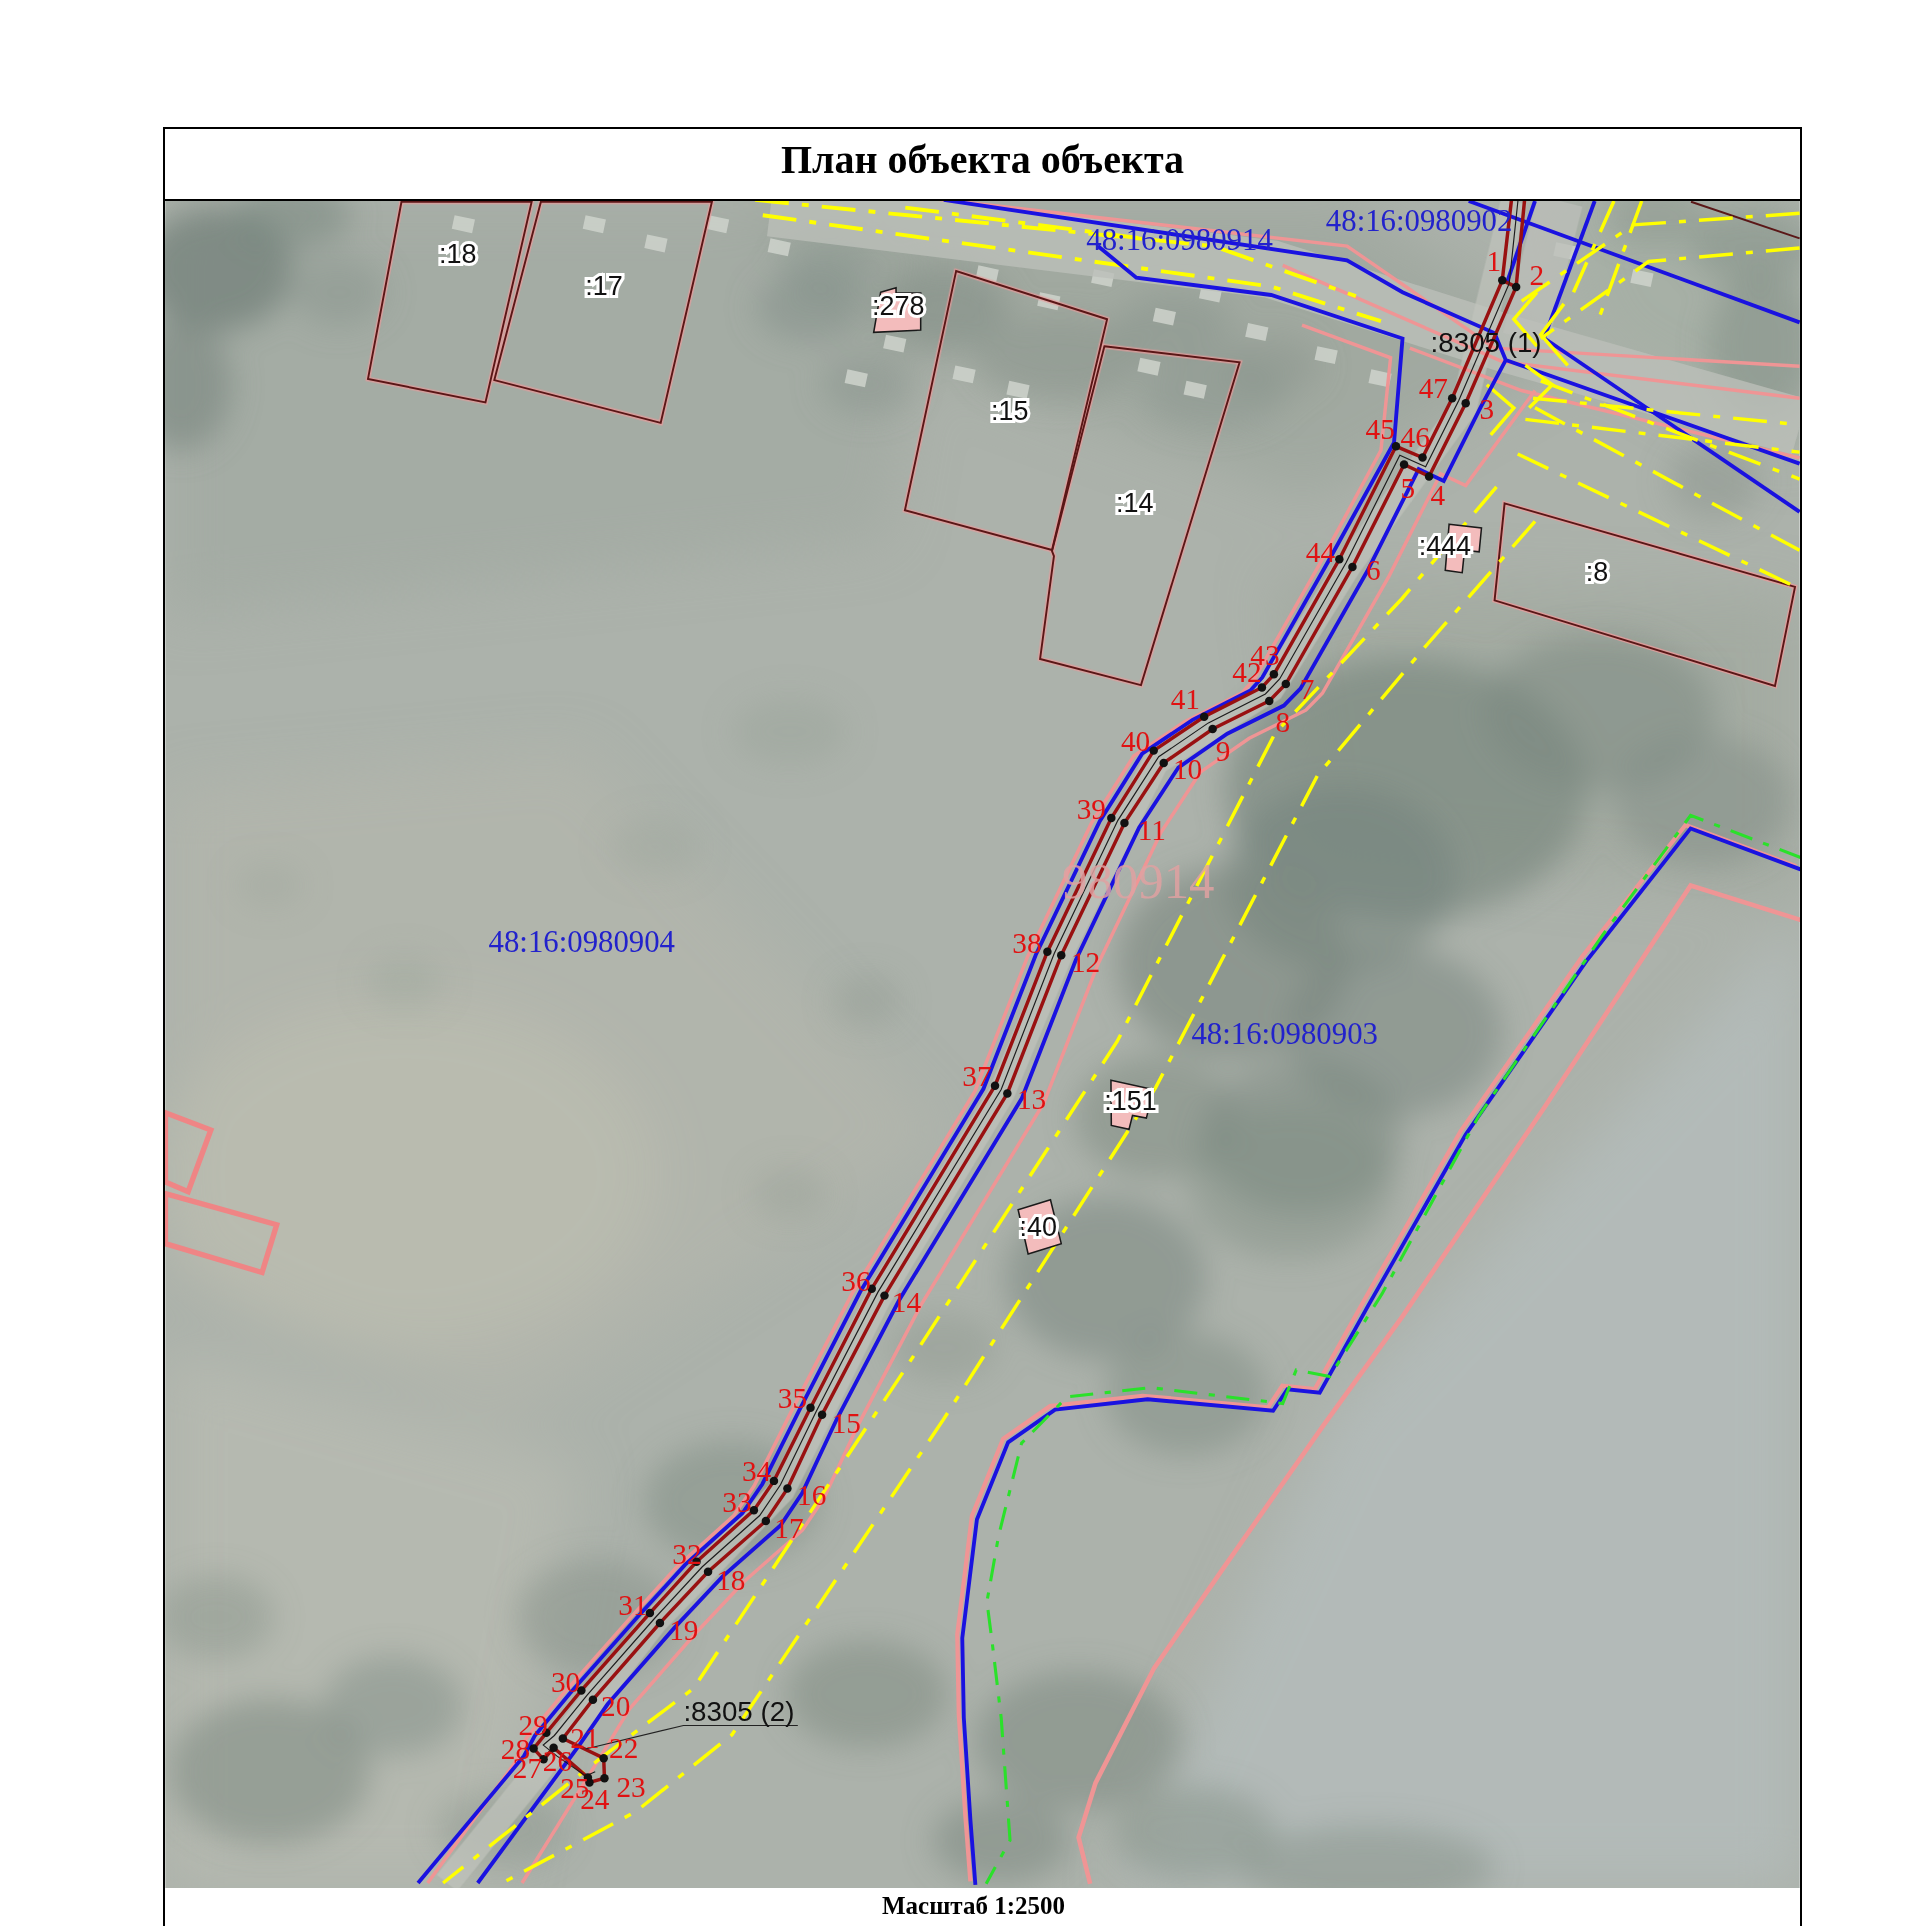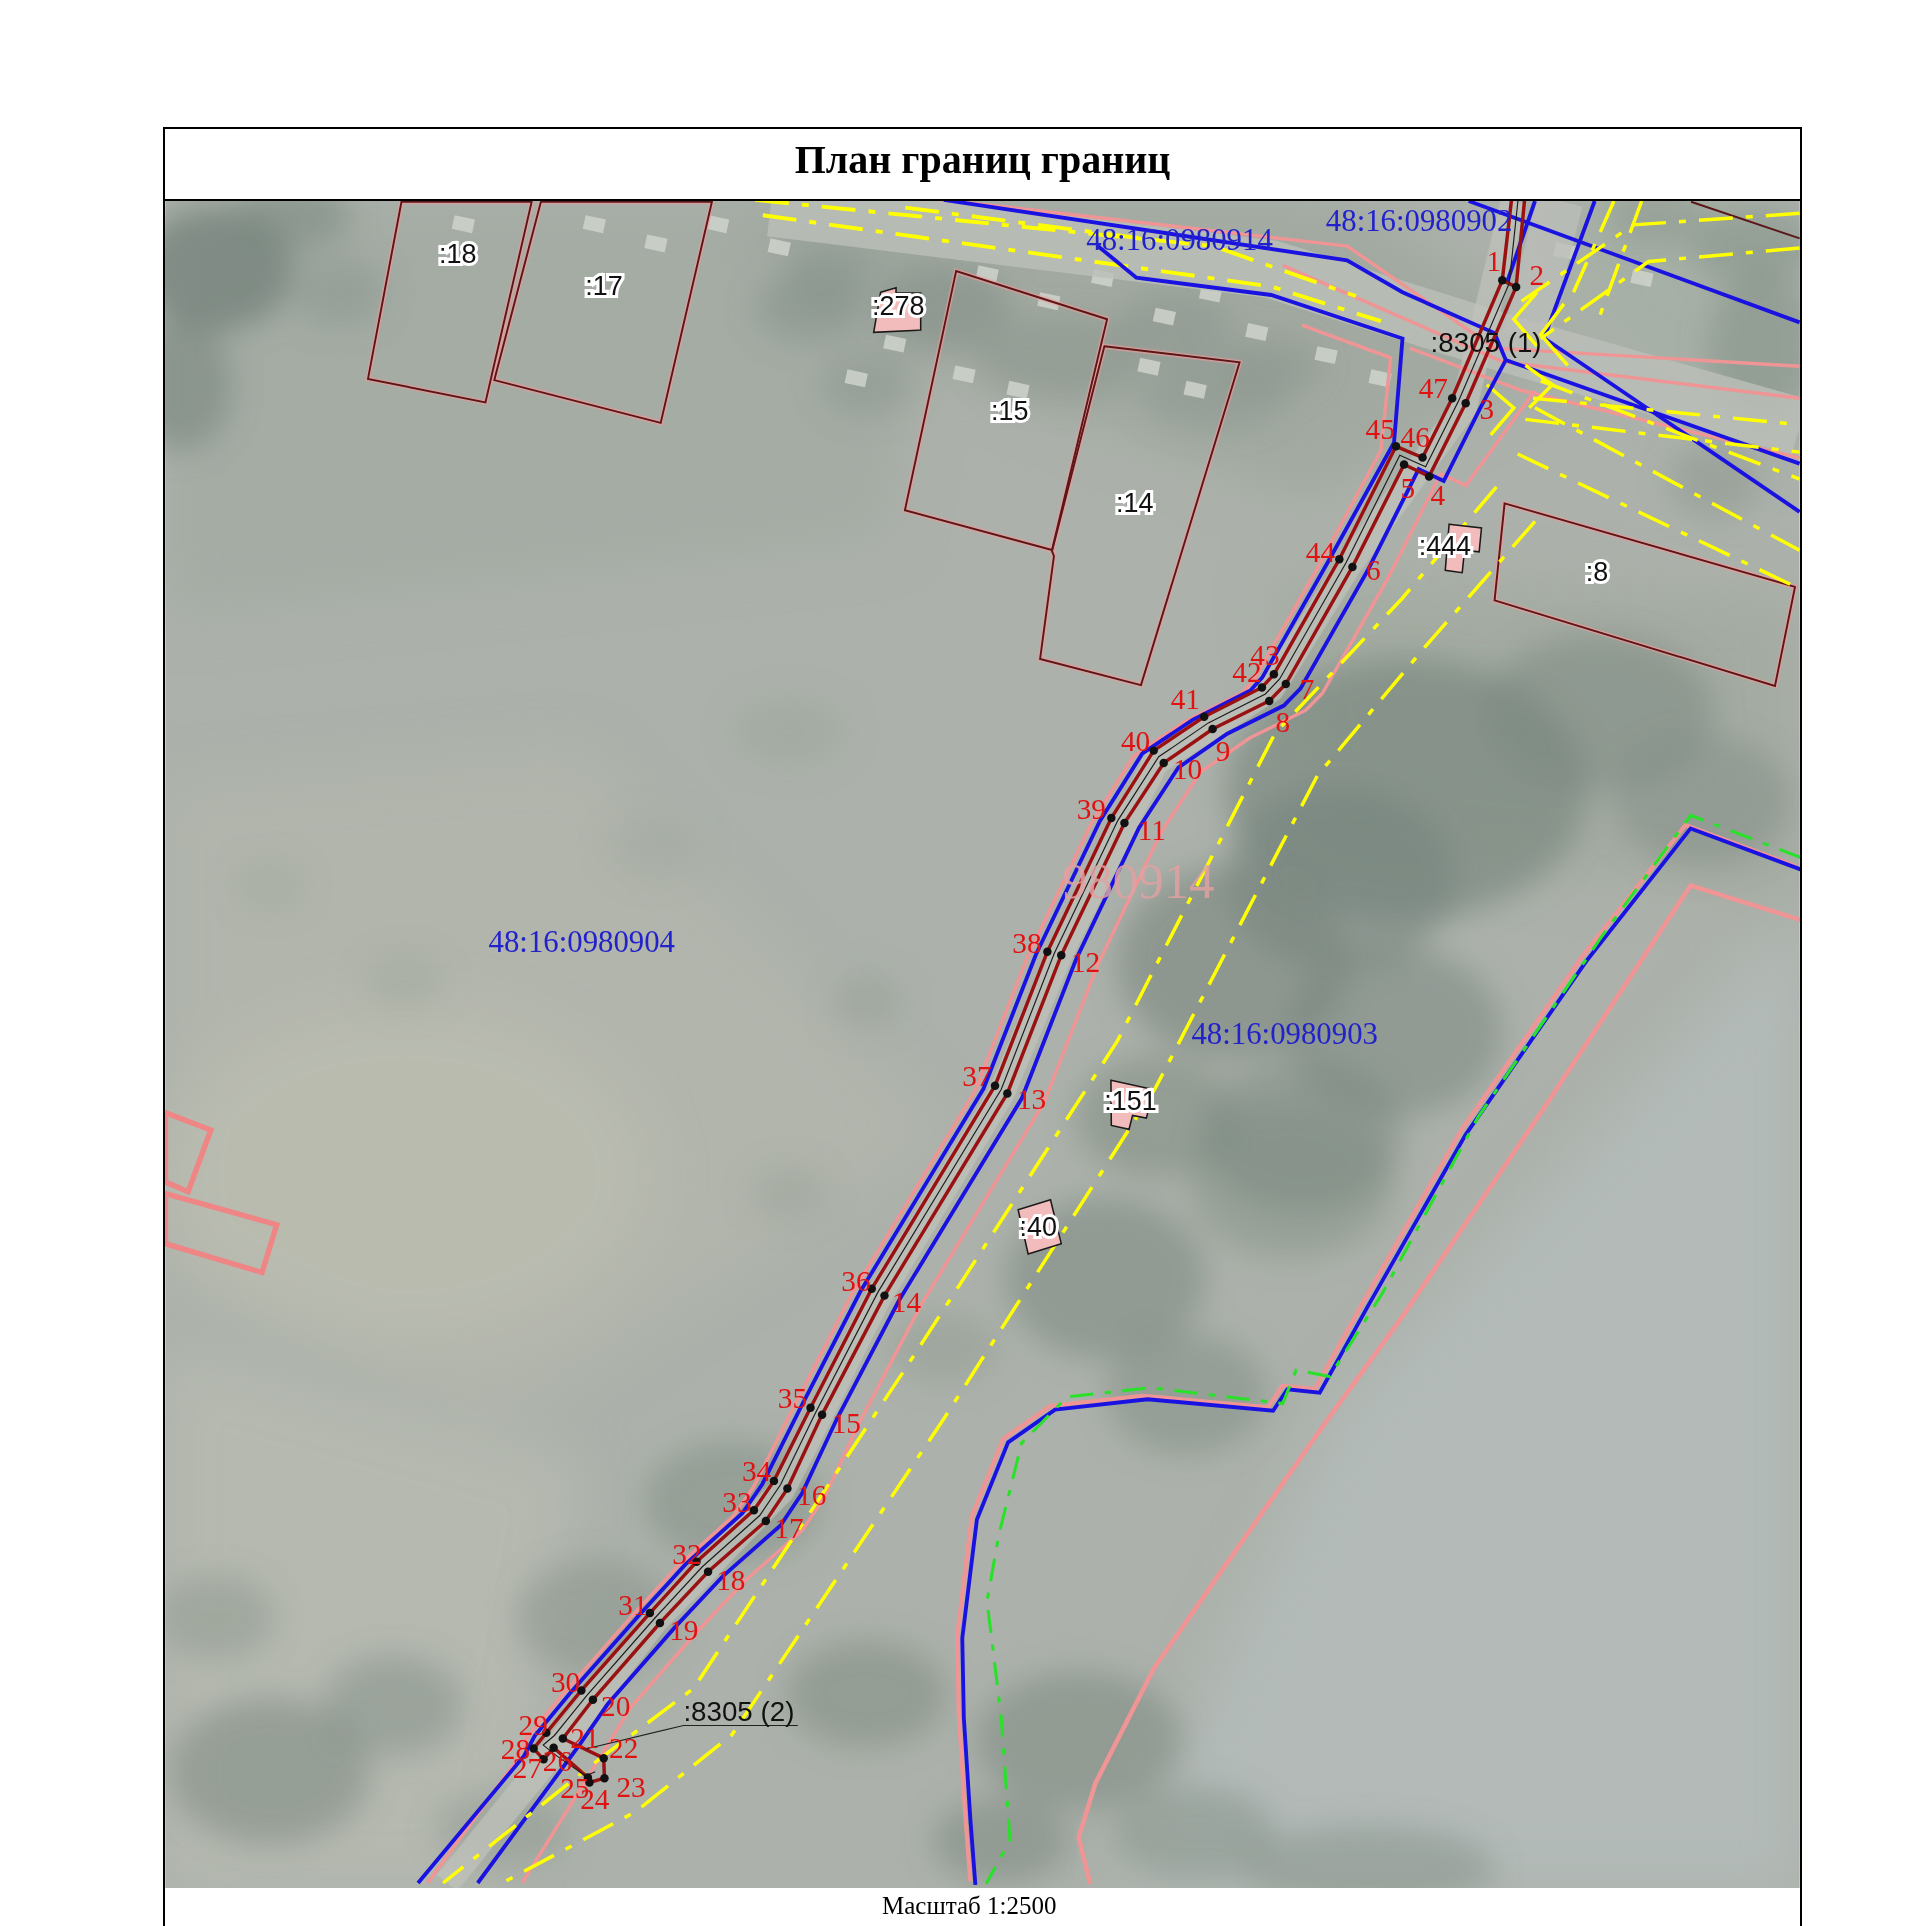--- a/index.html
+++ b/index.html
@@ -1,23 +1,23 @@
 <!DOCTYPE html>
 <html style="font-size:6.2px"><head><meta charset="utf-8"><title>План границ объекта</title>
 <style>
 html,body{margin:0;padding:0;background:#ffffff;width:1911px;height:2703px;position:relative;font-family:"Liberation Serif",serif;}
-.abs{position:absolute;}
+.abs{position:absolute;font-weight:bold;}
 </style></head>
 <body>
 
 <div class="abs" style="left:163px;top:127px;width:1635px;height:2416px;border:2.3px solid #000;"></div>
 
 <div class="abs" style="left:165px;top:129px;width:1635px;height:70px;border-bottom:2.3px solid #000;"></div>
 
-<div class="abs" style="left:165px;top:136px;width:1635px;text-align:center;font-size:40px;font-weight:bold;">План границ границ</div>
+<div class="abs" style="left:165px;top:136px;width:1635px;text-align:center;font-size:40px;font-weight:bold;">План объекта объекта</div>
 <svg width="1635" height="1687" viewBox="429 523 4243 4380" style="position:absolute;left:165px;top:201px">
 <defs>
       <filter id="bl" x="-30%" y="-30%" width="160%" height="160%">
         <feGaussianBlur stdDeviation="38"></feGaussianBlur>
       </filter>
       <filter id="bl2" x="-30%" y="-30%" width="160%" height="160%">
         <feGaussianBlur stdDeviation="70"></feGaussianBlur>
       </filter>
     </defs>
 

